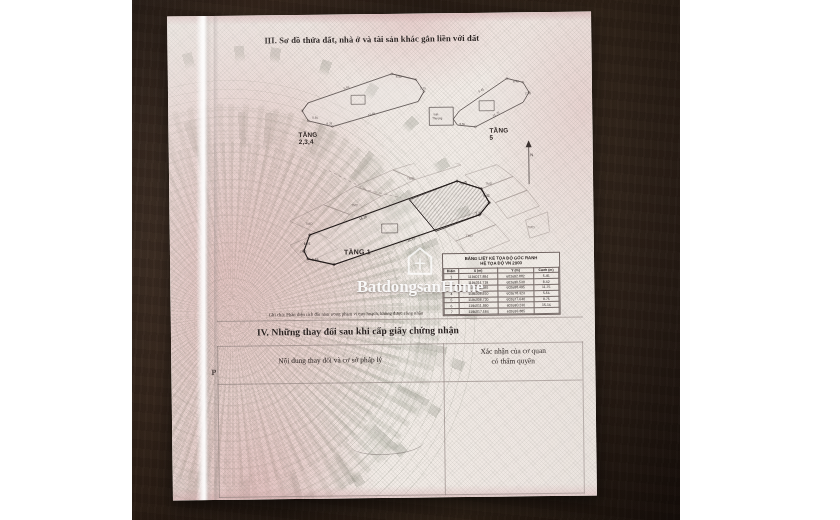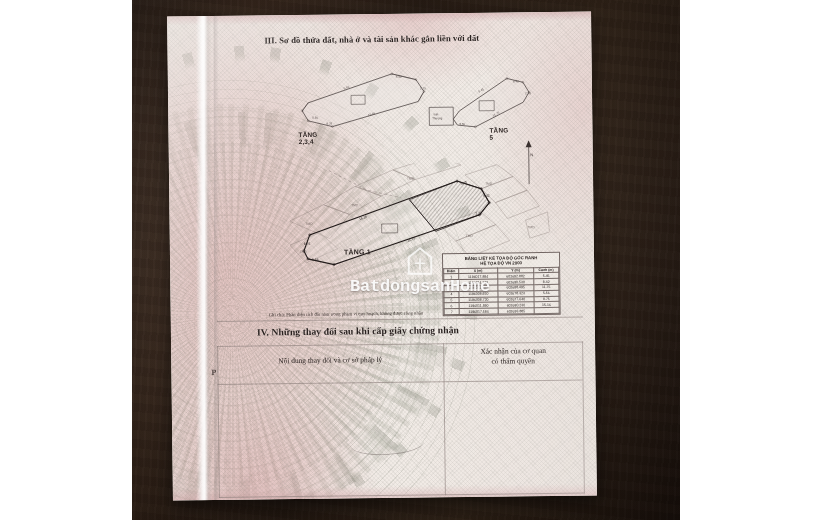--- a/index.html
+++ b/index.html
@@ -203,21 +203,21 @@
 
   
   .wm{
     position:absolute;left:0;right:0;top:246px;text-align:center;
     pointer-events:none;user-select:none;
   }
   .wm-logo{
     margin:0 auto 1px;width:30px;height:30px;opacity:.82;
   }
   .wm-text{
-    font-family:Liberation Mono, monospace;
+    font-family:Liberation Serif, serif;
     font-size:17px;font-weight:bold;letter-spacing:-.2px;
     color:rgba(255,255,255,.92);
     text-shadow:0 1px 2px rgba(70,60,58,.45);
   }
 </style>
 </head>
 <body>
 
 <div class="stage">
 

